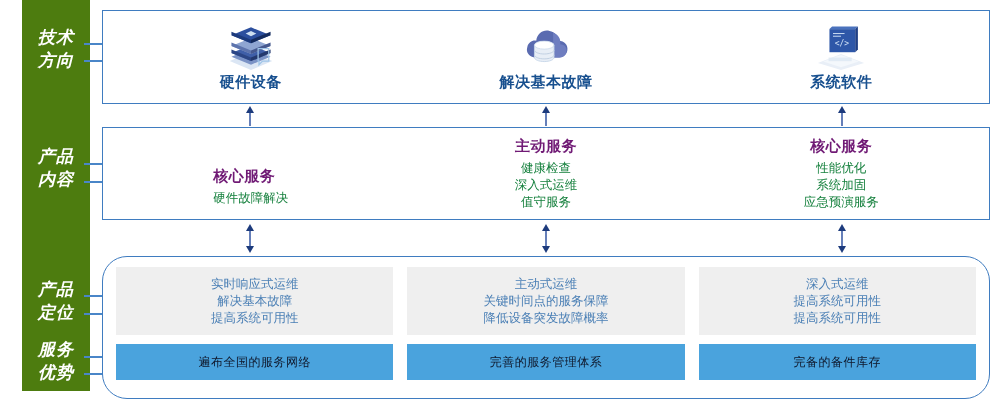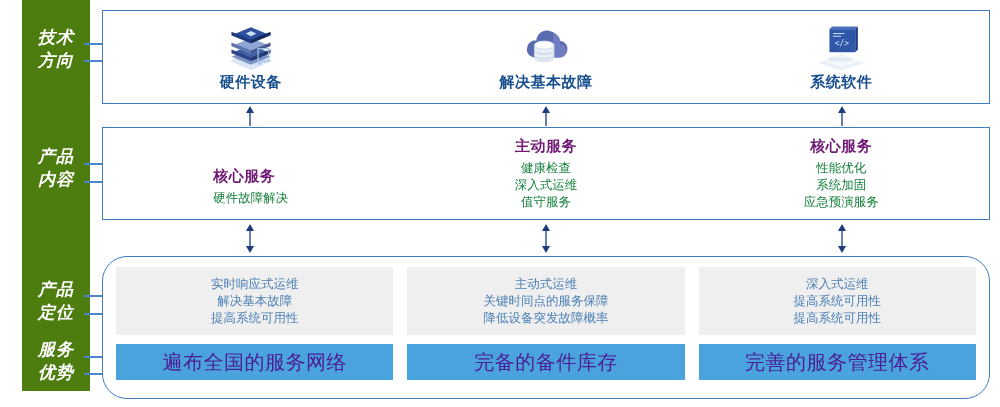--- a/index.html
+++ b/index.html
@@ -149,22 +149,22 @@
   .blue-bar {
     flex: 1;
     background: #4aa3dd;
     height: 36px;
     display: flex;
     align-items: center;
     justify-content: center;
     box-sizing: border-box;
   }
   .blue-bar-label {
-    font-size: 20px;
-    color: #4c1d95;
+    font-size: 12px;
+    color: #0f172a;
     letter-spacing: 0.5px;
   }
 
   
   .arrow {
     position: absolute;
     width: 14px;
   }
 </style>
 </head>
@@ -356,21 +356,21 @@
         <div class="gray-line">提高系统可用性</div>
         <div class="gray-line">提高系统可用性</div>
       </div>
     </div>
 
     <div class="bot-row">
       <div class="blue-bar">
         <span class="blue-bar-label">遍布全国的服务网络</span>
       </div>
       <div class="blue-bar">
+        <span class="blue-bar-label">完善的服务管理体系</span>
+      </div>
+      <div class="blue-bar">
         <span class="blue-bar-label">完备的备件库存</span>
       </div>
-      <div class="blue-bar">
-        <span class="blue-bar-label">完善的服务管理体系</span>
-      </div>
     </div>
 
   </div>
 </div>
 
 </body></html>

